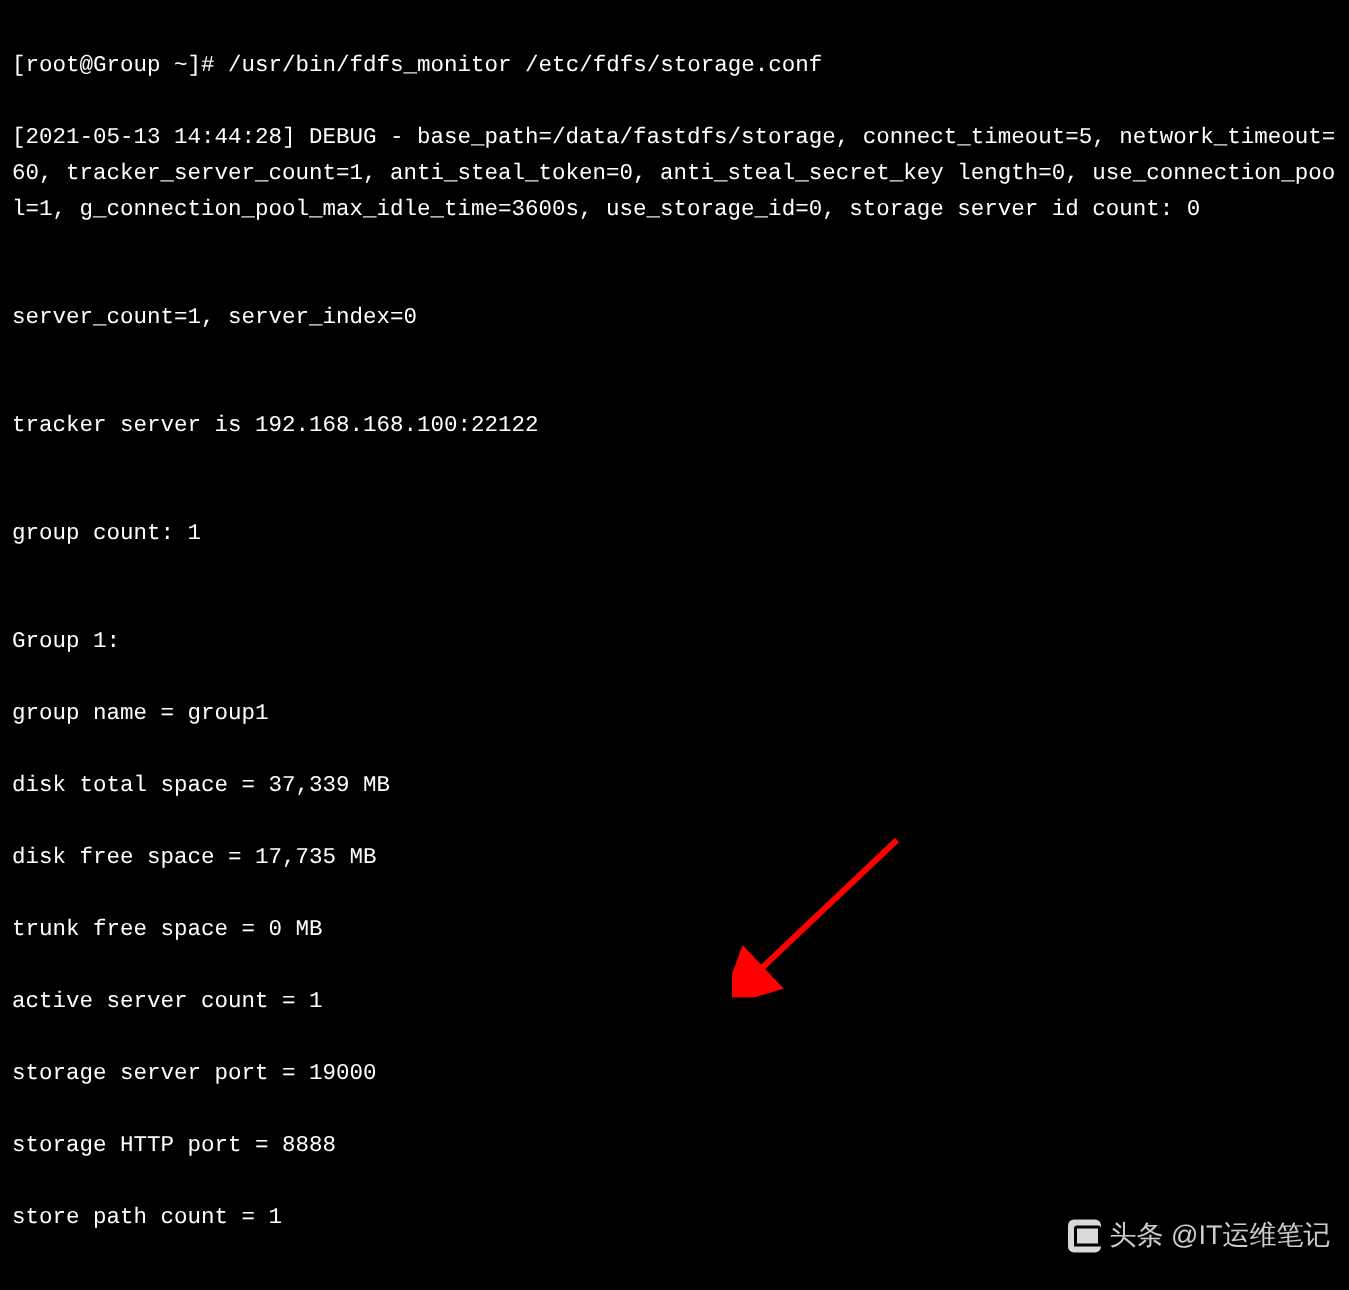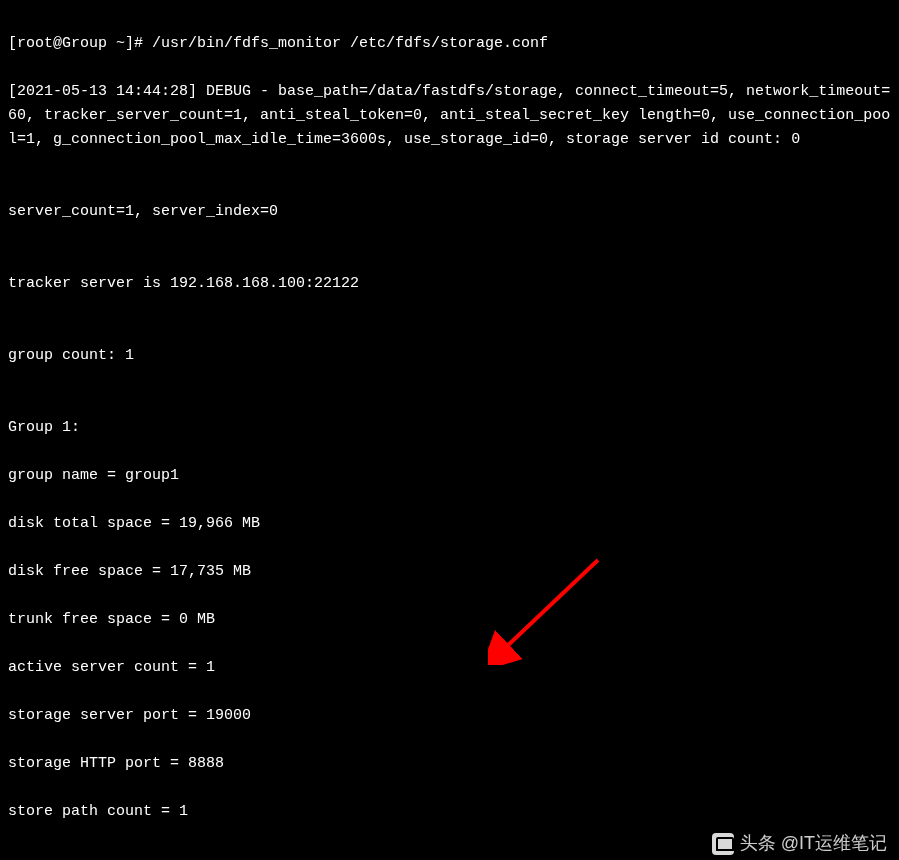--- a/index.html
+++ b/index.html
@@ -27,21 +27,21 @@
       display: block;
     }
     .arrow {
       position: absolute;
       top: 555px;
       left: 488px;
       pointer-events: none;
     }
     .watermark {
       position: absolute;
-      bottom: 2px;
+      bottom: 22px;
       right: 12px;
       color: rgba(255,255,255,0.8);
       font-size: 18px;
       display: flex;
       align-items: center;
       gap: 6px;
       font-family: sans-serif;
     }
     .watermark-icon {
       width: 22px;
@@ -78,21 +78,21 @@
 <span class="line">[2021-05-13 14:44:28] DEBUG - base_path=/data/fastdfs/storage, connect_timeout=5, network_timeout=60, tracker_server_count=1, anti_steal_token=0, anti_steal_secret_key length=0, use_connection_pool=1, g_connection_pool_max_idle_time=3600s, use_storage_id=0, storage server id count: 0</span>
 <span class="line"></span>
 <span class="line">server_count=1, server_index=0</span>
 <span class="line"></span>
 <span class="line">tracker server is 192.168.168.100:22122</span>
 <span class="line"></span>
 <span class="line">group count: 1</span>
 <span class="line"></span>
 <span class="line">Group 1:</span>
 <span class="line">group name = group1</span>
-<span class="line">disk total space = 19,966 MB</span>
+<span class="line">disk total space = 37,339 MB</span>
 <span class="line">disk free space = 17,735 MB</span>
 <span class="line">trunk free space = 0 MB</span>
 <span class="line">active server count = 1</span>
 <span class="line">storage server port = 19000</span>
 <span class="line">storage HTTP port = 8888</span>
 <span class="line">store path count = 1</span>
 
 
 
 <span class="line"></span>

